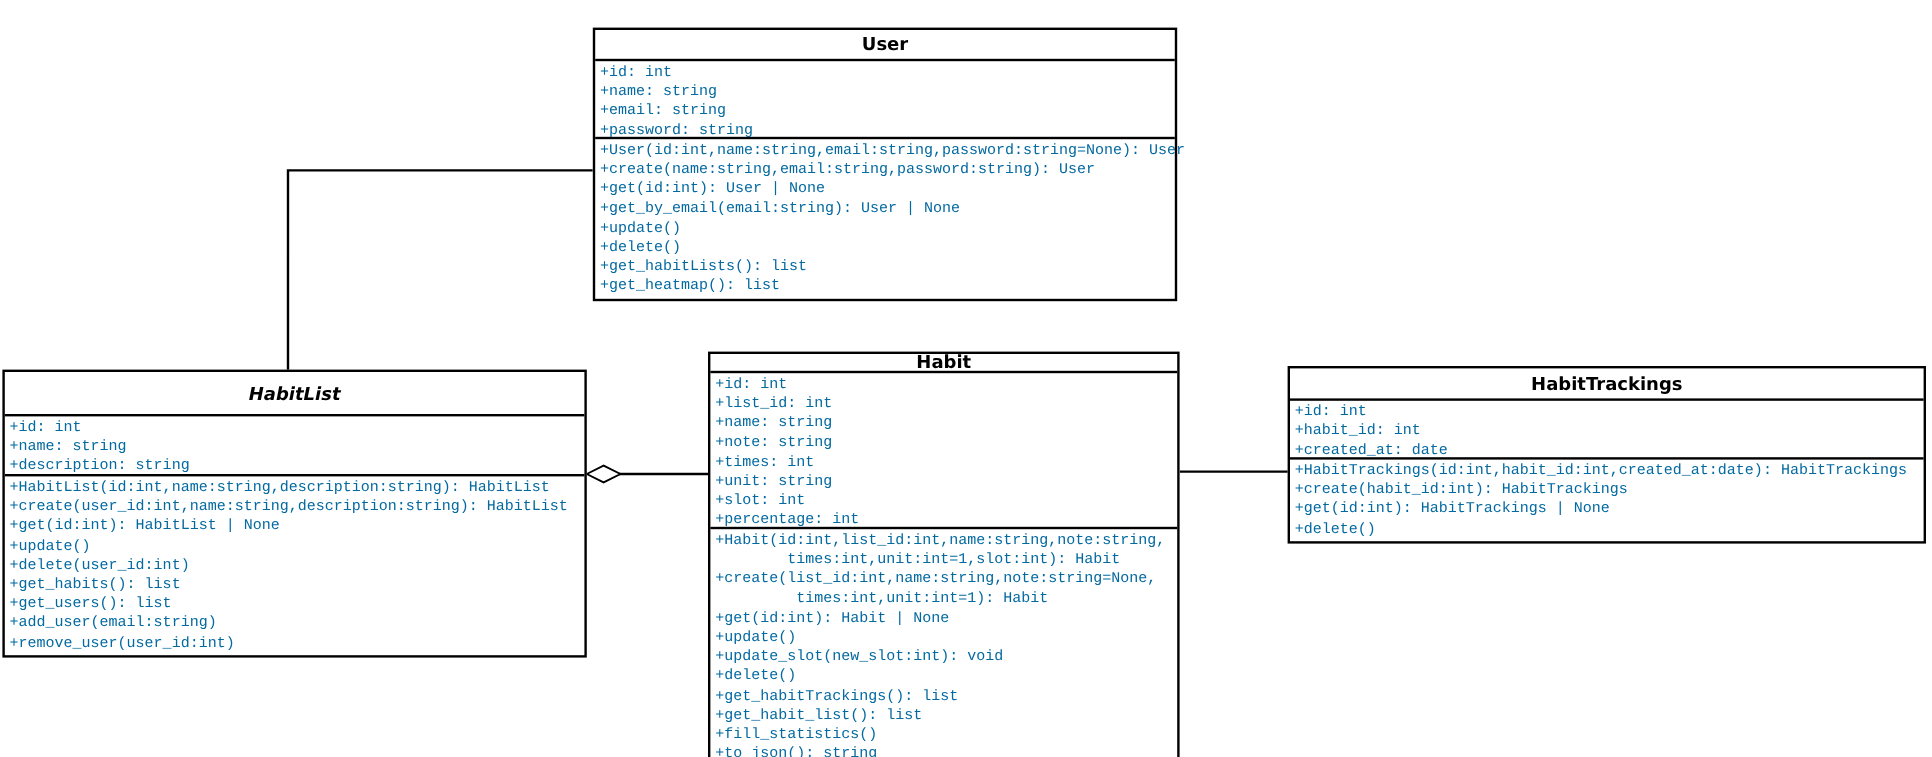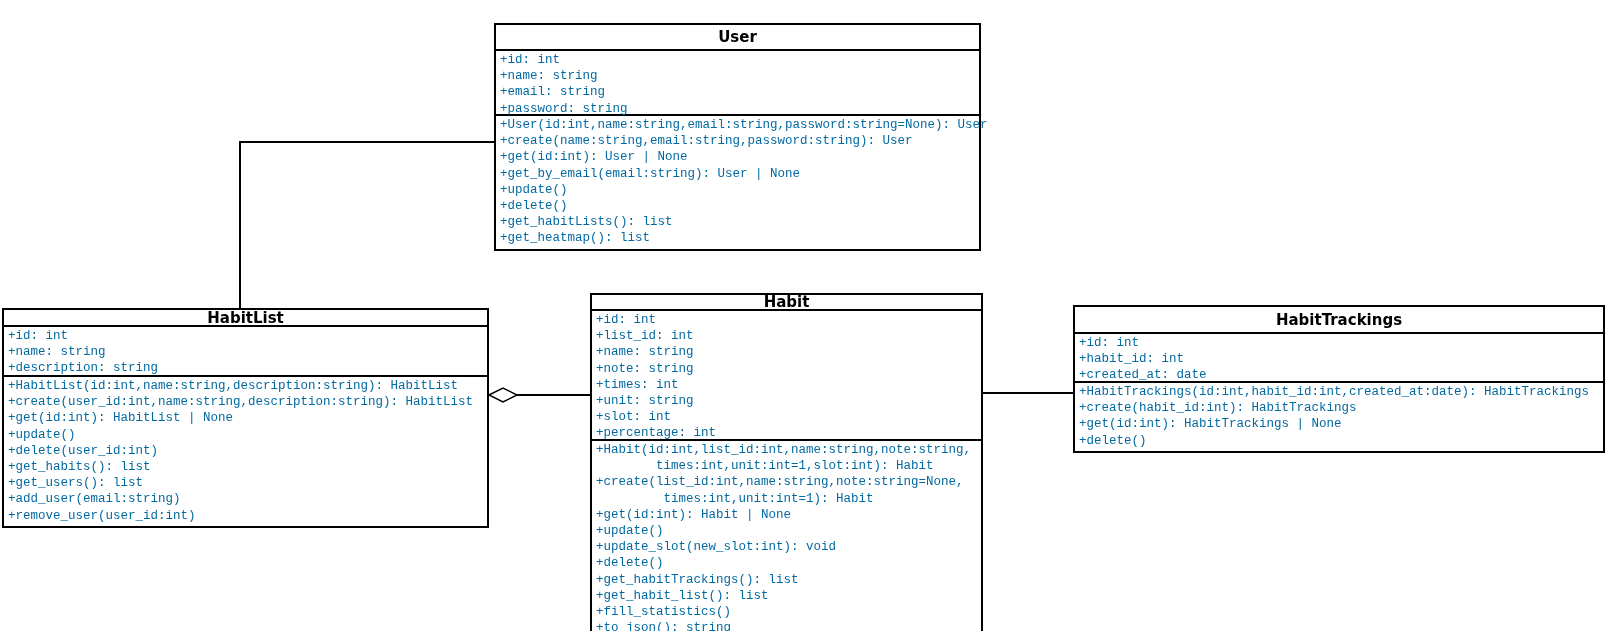--- a/index.html
+++ b/index.html
@@ -59,21 +59,21 @@
     padding-bottom: 2px;
     font-family: Liberation Mono, monospace;
   }
 
   
   #cls-user        { left: 494px;  top: 3px;   width: 487px; }
   #cls-user .uml-title   { height: 26px; }
   #cls-user .uml-attrs   { height: 65px; }
 
   #cls-habitlist   { left: 2px;    top: 288px; width: 487px; }
-  #cls-habitlist .uml-title { height: 17px; }
+  #cls-habitlist .uml-title { height: 37px; font-style: italic; }
   #cls-habitlist .uml-attrs { height: 50px; }
 
   #cls-habit       { left: 590px;  top: 273px; width: 393px; }
   #cls-habit .uml-title  { height: 16px; }
   #cls-habit .uml-attrs  { height: 130px; }
 
   #cls-habittrackings { left: 1073px; top: 285px; width: 532px; }
   #cls-habittrackings .uml-title { height: 27px; }
   #cls-habittrackings .uml-attrs { height: 49px; }
 </style>

